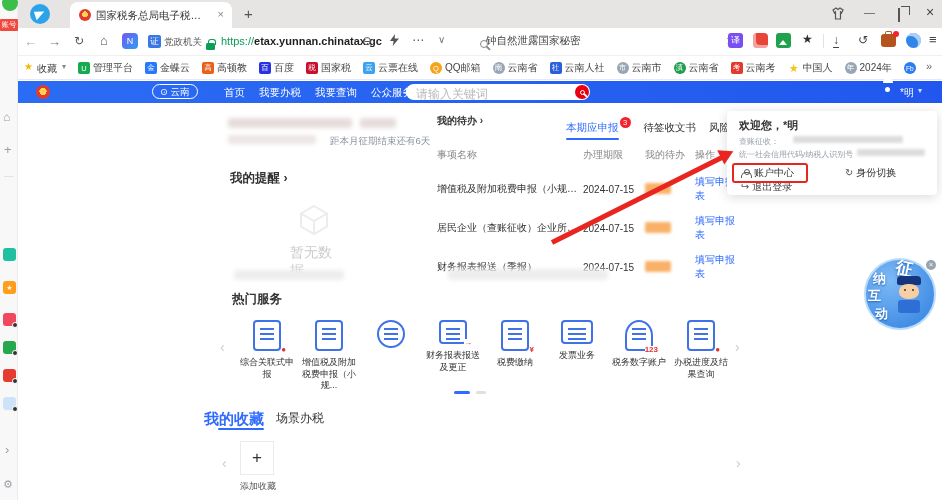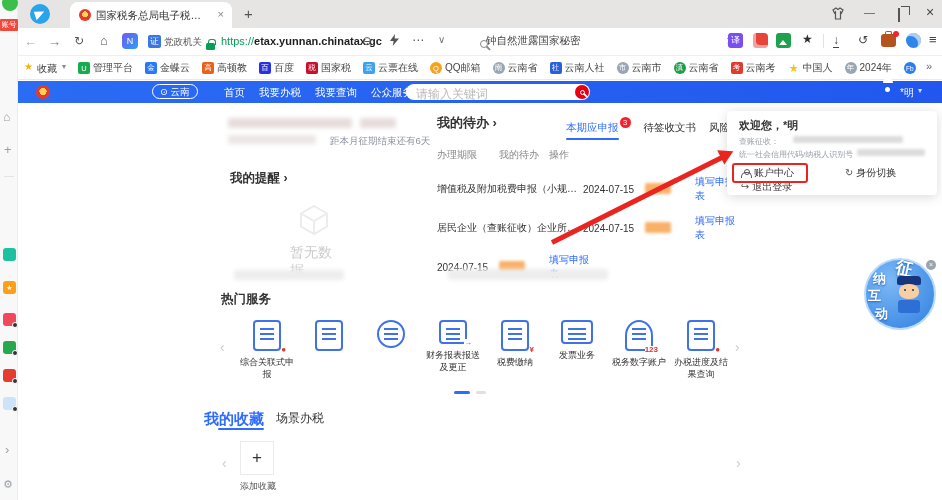--- a/index.html
+++ b/index.html
@@ -241,71 +241,74 @@
     <span class="abs blur2" style="left:342px;top:38px;width:36px;height:10px;background:#e7dcdc"></span>
     <span class="abs blur2" style="left:210px;top:55px;width:88px;height:9px;background:#ece5e5"></span>
     <span class="abs" style="left:312px;top:55px;font-size:9.5px;color:#8b919c">距本月征期结束还有6天</span>
 
     <span class="abs" style="left:212px;top:90px;font-size:12.5px;font-weight:bold;color:#333">我的提醒 ›</span>
     <svg class="abs" width="36" height="36" style="left:278px;top:122px">
       <path d="M18 4 L31 11.5 V24.5 L18 32 L5 24.5 V11.5 Z M5 11.5 L18 19 L31 11.5 M18 19 V32" fill="none" stroke="#ececec" stroke-width="2"></path>
     </svg>
     <span class="abs" style="left:272px;top:164px;width:48px;text-align:left;font-size:14px;color:#ccc">暂无数据</span>
 
-    <span class="abs" style="left:419px;top:34px;font-size:13px;font-weight:bold;color:#333">我的待办 ›</span>
+    <span class="abs" style="left:419px;top:34px;font-size:10px;font-weight:bold;color:#333">我的待办 ›</span>
     <div class="abs" style="left:548px;top:41px;display:flex;gap:13px;font-size:10.5px">
       <span style="color:#2f6bff"><span>本期应申报</span><span class="todo-badge">3</span></span>
       <span style="color:#333">待签收文书</span>
       <span style="color:#333">风险疑点</span>
       <span style="color:#333">其它</span>
     </div>
     <span class="tabs-underline" style="left:548px;top:58px;width:53px"></span>
 
     <div class="abs" style="left:419px;top:68px;width:300px">
       <div style="display:flex;font-size:10px;color:#888">
+        <span style="width:146px">事项名称</span>
         <span style="width:62px">办理期限</span>
         <span style="width:50px">我的待办</span>
         <span style="width:42px">操作</span>
       </div>
       <div style="display:flex;align-items:center;margin-top:13px;font-size:10px">
         <span class="ell" style="width:146px;padding-right:6px">增值税及附加税费申报（小规模纳税人）</span>
         <span style="width:62px">2024-07-15</span>
         <span style="width:50px"><span class="tag-blur"></span></span>
         <span class="link" style="width:42px">填写申报表</span>
       </div>
       <div style="display:flex;align-items:center;margin-top:11px;font-size:10px">
         <span class="ell" style="width:146px;padding-right:6px">居民企业（查账征收）企业所得税月（...</span>
         <span style="width:62px">2024-07-15</span>
         <span style="width:50px"><span class="tag-blur"></span></span>
         <span class="link" style="width:42px">填写申报表</span>
       </div>
       <div style="display:flex;align-items:center;margin-top:11px;font-size:10px">
+        <span class="ell" style="width:146px;padding-right:6px">财务报表报送（季报）</span>
         <span style="width:62px">2024-07-15</span>
         <span style="width:50px"><span class="tag-blur"></span></span>
         <span class="link" style="width:42px">填写申报表</span>
       </div>
     </div>
 
     <span class="abs blur2" style="left:216px;top:190px;width:110px;height:10px;background:#ededed"></span>
     <span class="abs blur2" style="left:430px;top:189px;width:160px;height:11px;background:#ededed"></span>
 
-    <span class="abs" style="left:203px;top:211px;font-size:12.5px;font-weight:bold;color:#333">热门服务</span>
+    <span class="abs" style="left:214px;top:211px;font-size:12.5px;font-weight:bold;color:#333">热门服务</span>
     <span class="abs chev" style="left:202px;top:260px">‹</span>
     <span class="abs chev" style="left:717px;top:260px">›</span>
     <div class="abs" style="left:218px;top:240px;width:496px;display:flex">
       <div class="svc">
           <span class="svc-ic">
             <span class="svc-accent">●</span>
           </span>
           <span class="svc-label">综合关联式申报</span>
         </div>
       <div class="svc">
           <span class="svc-ic">
             <span class="svc-accent"></span>
           </span>
+          <span class="svc-label">增值税及附加税费申报（小规...</span>
         </div>
       <div class="svc">
           <span class="svc-ic" style="border-radius:50%;height:28px">
             <span class="svc-accent"></span>
           </span>
         </div>
       <div class="svc">
           <span class="svc-ic" style="height:24px">
             <span class="svc-accent">→</span>
           </span>

